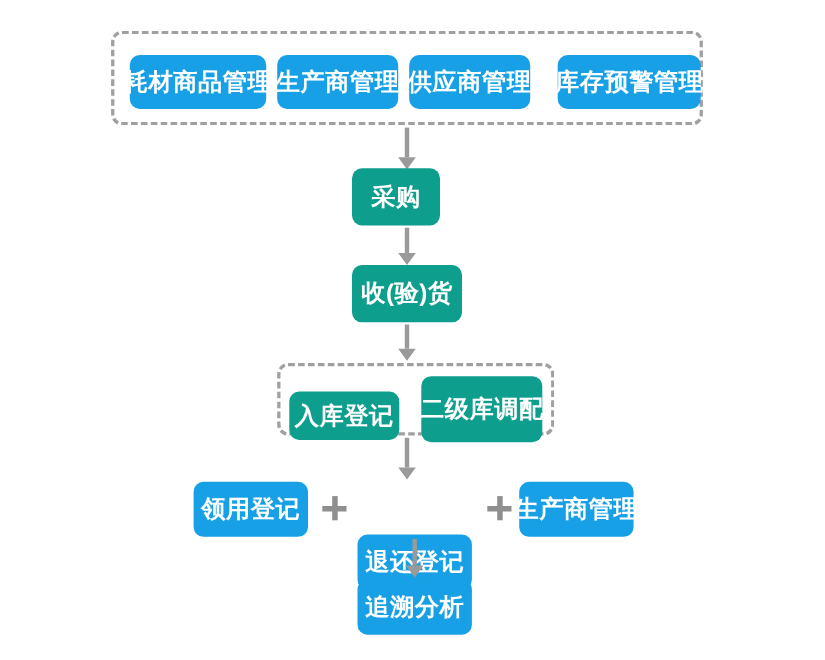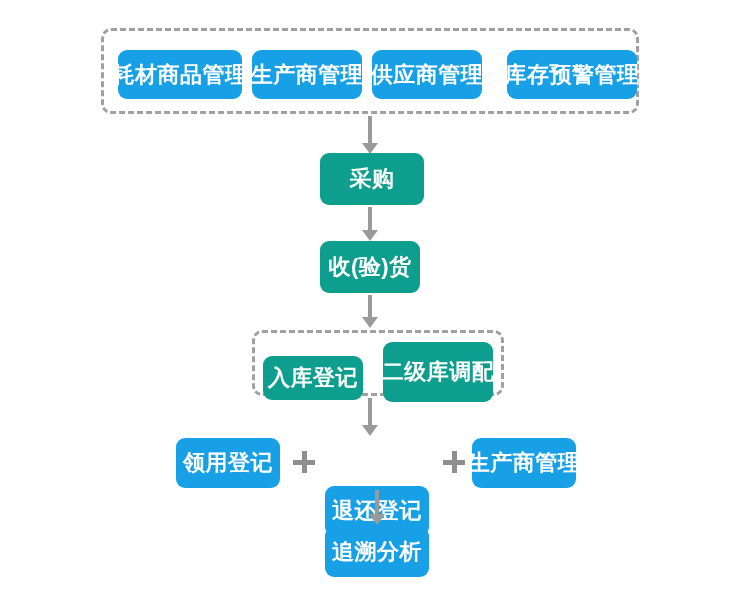--- a/index.html
+++ b/index.html
@@ -102,21 +102,21 @@
 
   <div class="node blue" style="left:372px; top:50px; width:110px; height:49px;">供应商管理</div>
 
   <div class="node blue" style="left:507px; top:50px; width:130px; height:49px;">库存预警管理</div>
 
   <div class="arrow" style="left:360px; top:116px; height:38px;">
     <div class="shaft"></div>
     <div class="head"></div>
   </div>
 
-  <div class="node teal" style="left:320px; top:153px; width:104px; height:52px;">采购</div>
+  <div class="node teal" style="left:320px; top:153px; width:80px; height:52px;">采购</div>
 
   <div class="arrow" style="left:360px; top:207px; height:34px;">
     <div class="shaft"></div>
     <div class="head"></div>
   </div>
 
   <div class="node teal" style="left:320px; top:241px; width:100px; height:52px;">收(验)货</div>
 
   <div class="arrow" style="left:360px; top:295px; height:33px;">
     <div class="shaft"></div>

